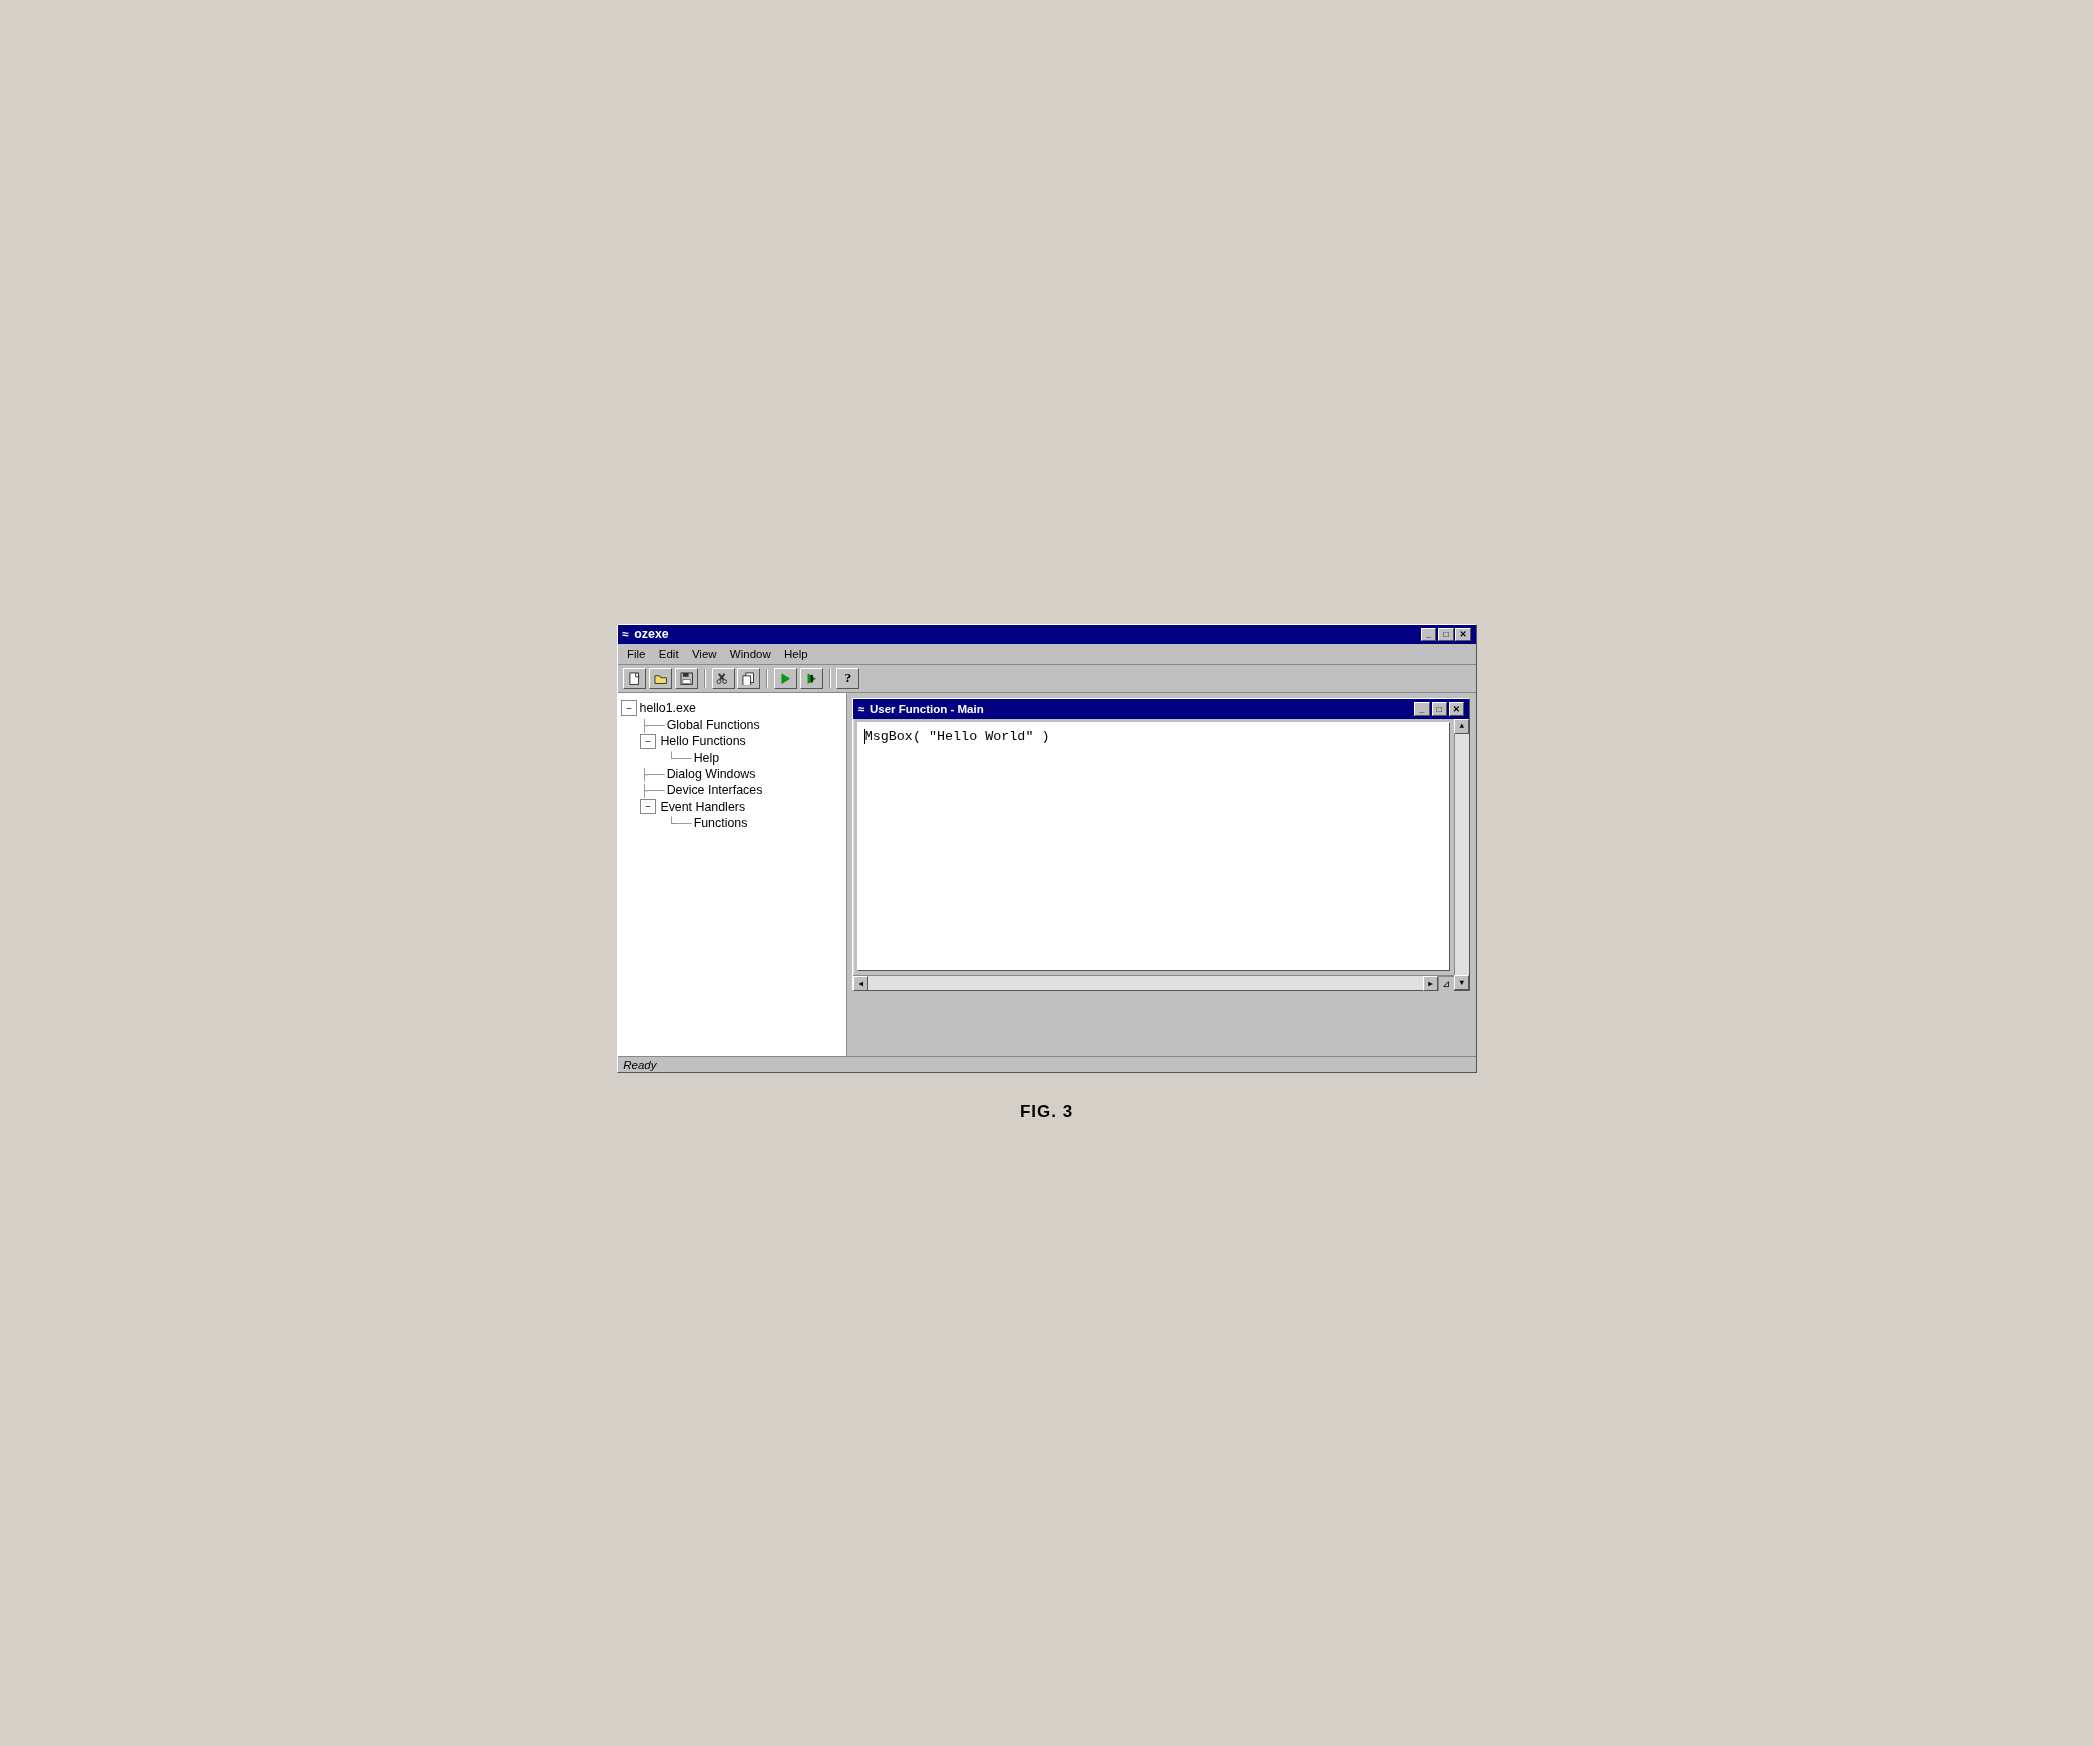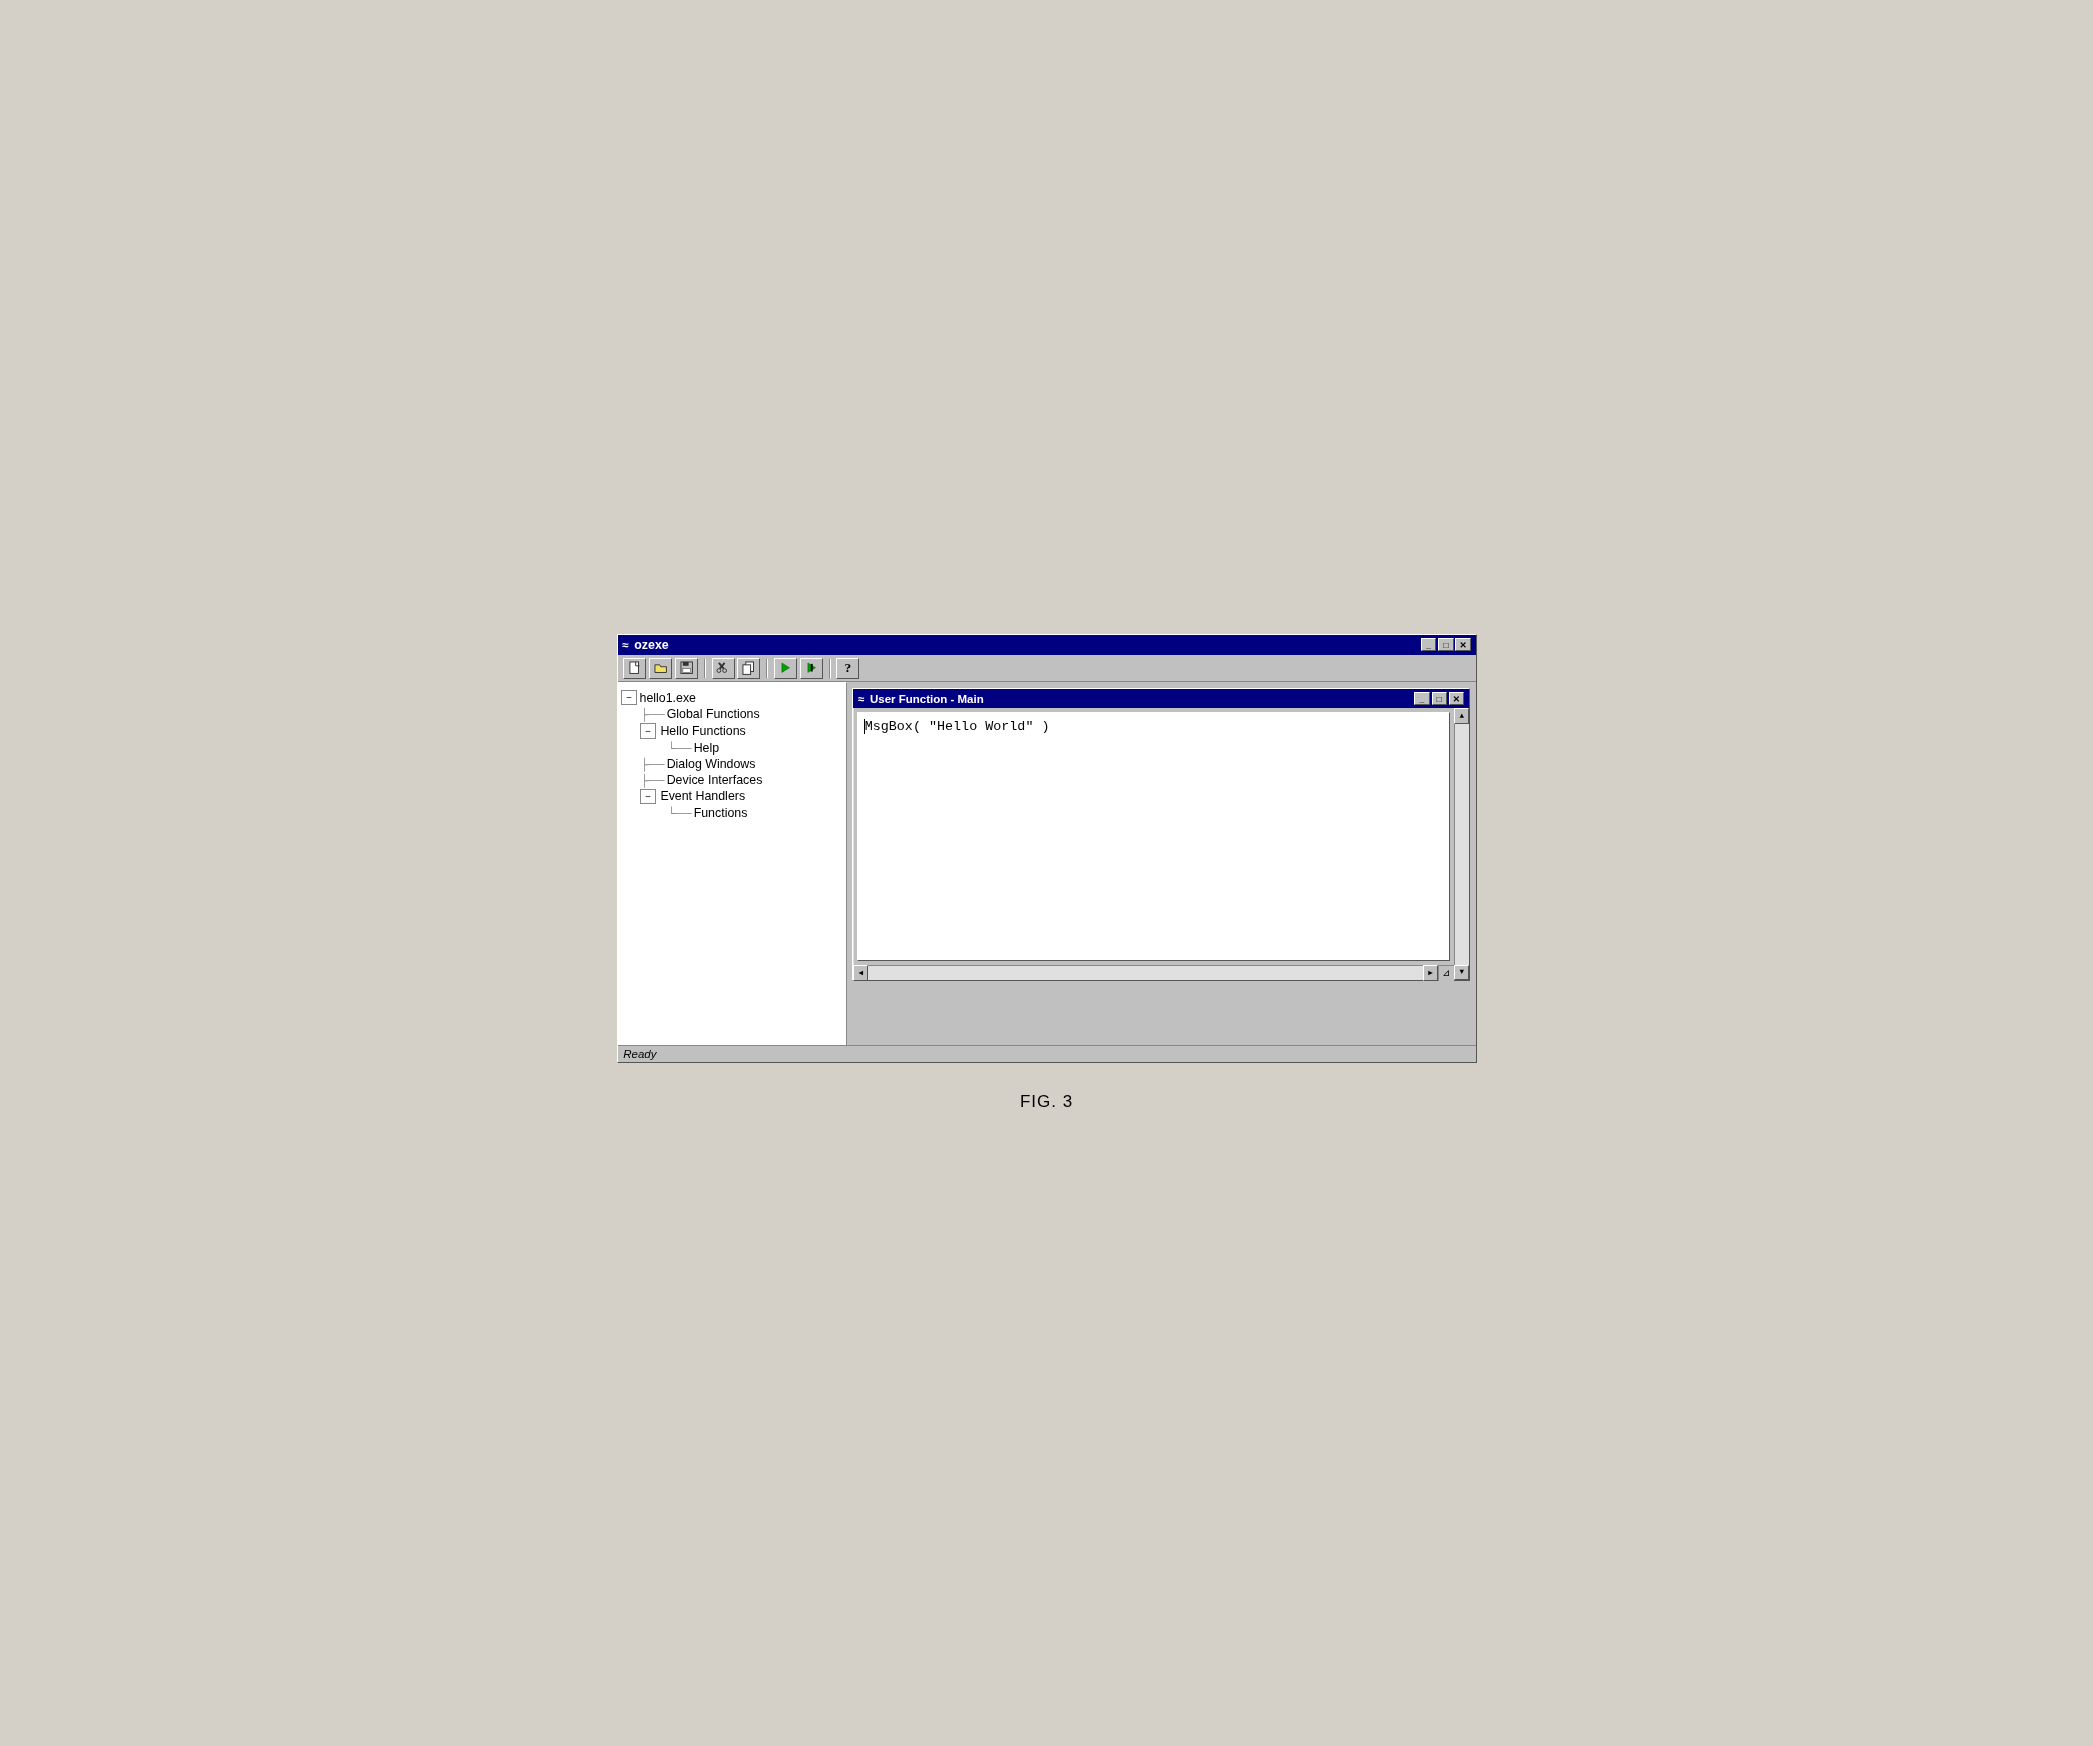--- a/index.html
+++ b/index.html
@@ -274,21 +274,21 @@
     }
 
     .status-text {
       font-style: italic;
     }
 
     
     .fig-caption {
       font-family: 'Arial', sans-serif;
       font-size: 17px;
-      font-weight: normal;
+      font-weight: bold;
       color: #000;
       letter-spacing: 1px;
     }
 
     
     .inner-content {
       display: flex;
     }
 
     .code-area-wrapper {
@@ -340,20 +340,27 @@
         <span class="title-icon">≈</span>
         <span>ozexe</span>
       </div>
       <div class="title-bar-buttons">
         <div class="title-btn">_</div>
         <div class="title-btn">□</div>
         <div class="title-btn">✕</div>
       </div>
     </div>
 
+    <div class="menu-bar">
+      <span class="menu-item">File</span>
+      <span class="menu-item">Edit</span>
+      <span class="menu-item">View</span>
+      <span class="menu-item">Window</span>
+      <span class="menu-item">Help</span>
+    </div>
 
     <div class="toolbar">
       <div class="tool-btn">
         <svg width="13.4" height="13.4" viewBox="0 0 14 14">
             <rect x="2" y="1" width="9" height="12" fill="white" stroke="#333" stroke-width="1"></rect>
             <polyline points="8,1 8,5 12,5" fill="none" stroke="#333" stroke-width="1"></polyline>
           </svg>
       </div>
       <div class="tool-btn">
         <svg width="13.4" height="13.4" viewBox="0 0 14 14">

